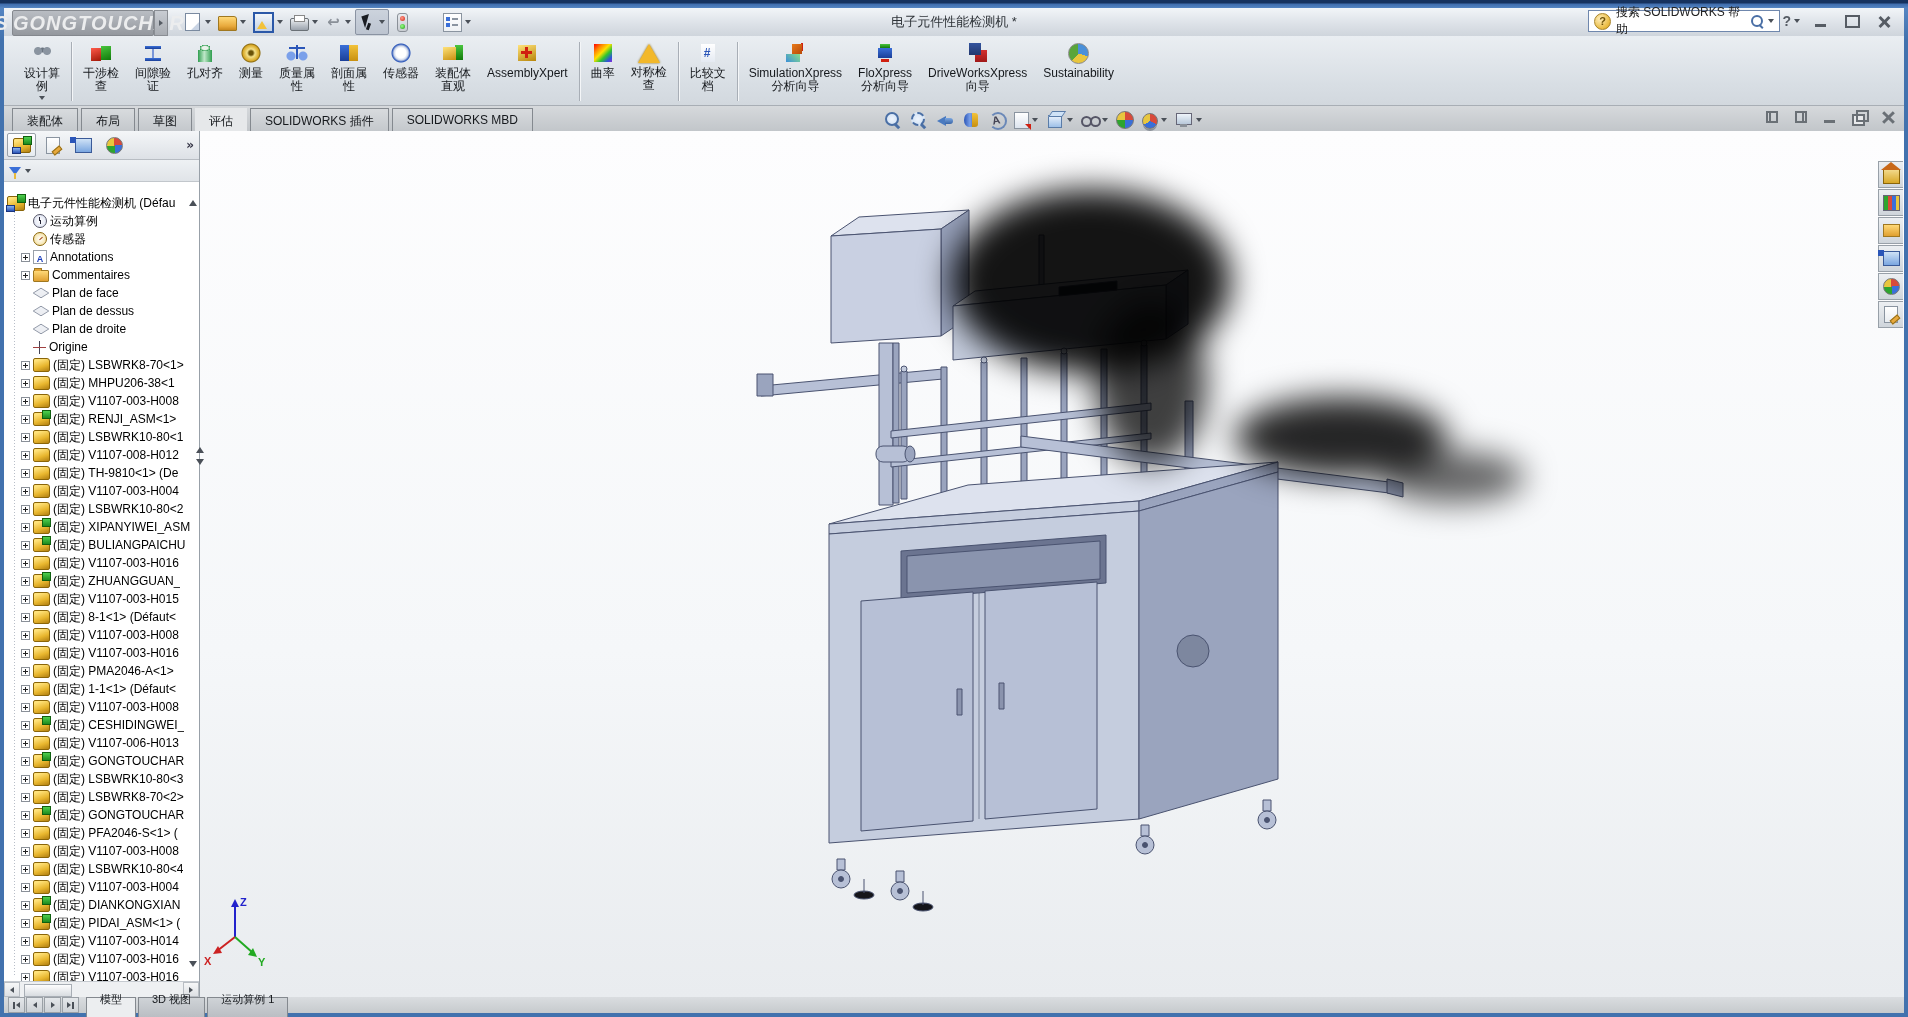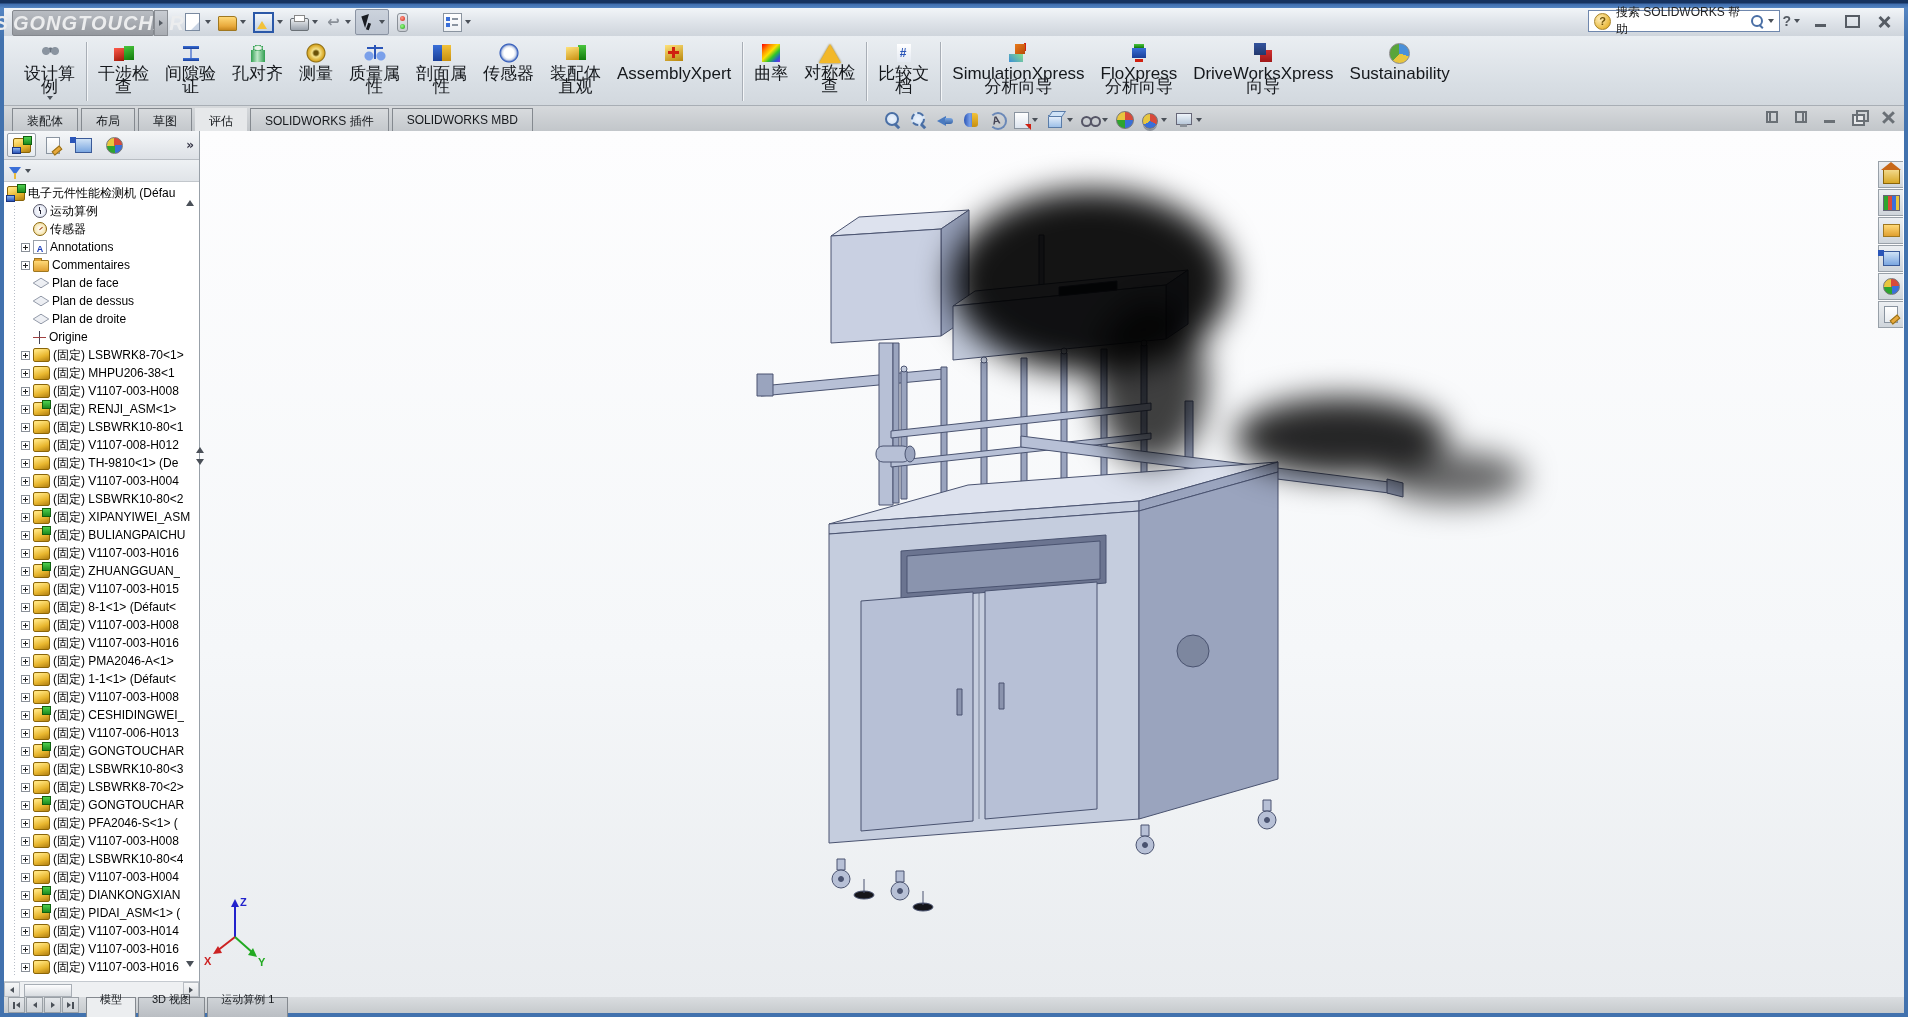--- a/index.html
+++ b/index.html
@@ -59,21 +59,21 @@
   .ic-rebuild::after{content:"";position:absolute;left:2px;bottom:2px;width:5px;height:5px;border-radius:50%;background:radial-gradient(circle at 2px 2px,#9aff8a,#1e9a10);}
   .ic-options{background:linear-gradient(#fff,#eef1f4);border:1px solid #8a94a0;}
   .ic-options::before{content:"";position:absolute;left:2px;top:3px;width:4px;height:4px;background:#3a6fd8;box-shadow:0 6px 0 #3a6fd8;}
   .ic-options::after{content:"";position:absolute;left:8px;top:4px;width:6px;height:2px;background:#8a94a0;box-shadow:0 6px 0 #8a94a0;}
   
   .ribbon{position:absolute;left:4px;right:4px;top:36px;height:70px;box-sizing:border-box;
     background:linear-gradient(180deg,#eaeef2,#d8dee4 70%,#d2d8de);border-bottom:1px solid #a8aeb5;
     display:flex;align-items:stretch;padding:3px 6px 1px 12px;}
   .rbtn{display:flex;flex-direction:column;align-items:center;justify-content:flex-start;
     padding:3px 8px 0;gap:3px;color:#15181c;text-align:center;}
-  .rlab{white-space:pre-line;line-height:13px;font-size:17px;}
+  .rlab{white-space:pre-line;line-height:13px;font-size:12px;}
   .ric{width:22px;height:22px;position:relative;background-repeat:no-repeat;flex:0 0 auto;}
   .rsep{width:1px;background:#a8aeb6;margin:3px 3px;box-shadow:1px 0 0 #f4f6f8;}
   .ric-design-study{background-image:radial-gradient(circle at 7px 9px,#8a94a0 3.5px,transparent 4.5px),radial-gradient(circle at 16px 9px,#8a94a0 3.5px,transparent 4.5px),radial-gradient(circle at 11.5px 8px,#6a7480 2px,transparent 3px);}
   .ric-interference{background-image:linear-gradient(160deg,#ff5a4a,#a01808),linear-gradient(160deg,#49c53e,#117a0a);background-size:10px 13px,10px 14px;background-position:1px 6px,11px 4px;}
   .ric-clearance{background-image:linear-gradient(#3a6fd8,#1a3f98),linear-gradient(#3a6fd8,#1a3f98),linear-gradient(#7a96d8,#7a96d8);background-size:16px 3px,16px 3px,2px 9px;background-position:3px 4px,3px 16px,10px 7px;}
   .ric-hole-align{background-image:radial-gradient(ellipse 7px 4px at 11px 6px,#eaf2ea 40%,#2f9e4f 75%,transparent 76%),linear-gradient(90deg,#2f9e4f,#bfe8c9 45%,#2f9e4f);background-size:22px 12px,14px 12px;background-position:0 0,4px 8px;}
   .ric-measure{background-image:radial-gradient(circle at 11px 11px,#6a5208 2px,#f5e28a 4px,#d8a827 8px,#8a6a10 9px,transparent 10px);}
   .ric-mass-props{background-image:linear-gradient(#2a55b8,#2a55b8),linear-gradient(#2a55b8,#2a55b8),radial-gradient(circle at 5px 14px,#7aa0ea 4px,transparent 5px),radial-gradient(circle at 17px 14px,#7aa0ea 4px,transparent 5px);background-size:2px 14px,16px 2px,22px 22px,22px 22px;background-position:10px 3px,3px 5px,0 0,0 0;}
   .ric-section-props{background-image:linear-gradient(#3a6fd8,#1a3f98),linear-gradient(#f2c23a,#c89010);background-size:9px 16px,9px 16px;background-position:2px 3px,11px 3px;}
   .ric-sensors{background-image:radial-gradient(circle at 11px 11px,#fff 5px,#cfd8ea 7px,#2a55b8 9px,transparent 10px),linear-gradient(#d02010,#d02010);background-size:22px 22px,2px 7px;background-position:0 0,10px 5px;}
@@ -134,23 +134,23 @@
     display:flex;flex-direction:column;box-sizing:border-box;}
   .tree-tabs{height:26px;display:flex;align-items:center;padding:1px 3px;gap:2px;flex:0 0 auto;
     background:linear-gradient(#f4f6f8,#dde1e6);border-bottom:1px solid #b8bdc3;}
   .ttab{width:27px;height:22px;display:flex;align-items:center;justify-content:center;border:1px solid transparent;border-radius:2px;}
   .ttab.active{background:linear-gradient(#fff,#e6ebf0);border-color:#98a0a8;}
   .chev{margin-left:auto;color:#334;font:bold 12px/12px "DejaVu Sans",sans-serif;padding-right:2px;}
   .tree-filter{height:21px;display:flex;align-items:center;gap:4px;padding:0 5px;flex:0 0 auto;
     background:linear-gradient(#eef1f4,#e0e4e8);border-bottom:1px solid #c2c7cc;}
   .funnel{width:0;height:0;border-left:6px solid transparent;border-right:6px solid transparent;border-top:8px solid #3a6fd8;position:relative;}
   .funnel::after{content:"";position:absolute;left:-1px;top:-2px;width:2px;height:6px;background:#e8b93c;}
-  .tree-list{flex:1;position:relative;overflow:hidden;padding-top:2px;
+  .tree-list{flex:1;position:relative;overflow:hidden;padding-top:12px;
     background-image:repeating-linear-gradient(180deg,#b8bec8 0 1px,transparent 1px 3px);
-    background-size:1px calc(100% - 30px);background-position:10px 24px;background-repeat:no-repeat;}
+    background-size:1px calc(100% - 30px);background-position:10px 24px;background-repeat:no-repeat;text-align:right;}
   .trow{height:18px;display:flex;align-items:center;gap:3px;padding-left:17px;color:#000;white-space:nowrap;overflow:hidden;}
   .trow.root{padding-left:3px;}
   .exp{width:9px;height:9px;box-sizing:border-box;border:1px solid #8a9098;background:#fff;position:relative;flex:0 0 auto;}
   .exp::before{content:"";position:absolute;left:1px;top:3px;width:5px;height:1px;background:#222;}
   .exp::after{content:"";position:absolute;left:3px;top:1px;width:1px;height:5px;background:#222;}
   .expspace{width:9px;flex:0 0 auto;}
   .tico{position:relative;flex:0 0 auto;}
   .t-part,.t-asm{width:15px;height:12px;background:linear-gradient(160deg,#ffe27a 15%,#e8b62e 60%,#b07f12);border:1px solid #8a6508;border-radius:2px 3px 2px 2px;}
   .t-asm::after{content:"";position:absolute;right:-2px;top:-3px;width:7px;height:7px;background:linear-gradient(#4fd04f,#1e8a1e);border:1px solid #0f5f0f;}
   .t-asm-root{width:16px;height:13px;background:linear-gradient(160deg,#ffe27a 15%,#e8b62e 60%,#b07f12);border:1px solid #8a6508;border-radius:2px;}
@@ -245,20 +245,21 @@
         <span class="ic ic16 ic-rebuild"></span>
       </div>
       <div class="qbtn">
         <span class="ic ic16 ic-file"></span>
       </div>
       <div class="qbtn">
         <span class="ic ic16 ic-options"></span>
         <span class="dd"></span>
       </div>
     </div>
+  <div class="title-text">电子元件性能检测机 *</div>
   <div class="search">
     <span class="hbub"></span>
     <span class="search-text">搜索 SOLIDWORKS 帮助</span>
     <span class="mag"></span>
     <span class="dd"></span>
   </div>
   <div class="win-controls">
     <span class="help-q">?<span class="dd"></span></span>
     <span class="wbtn">
         <span class="wmin"></span>

